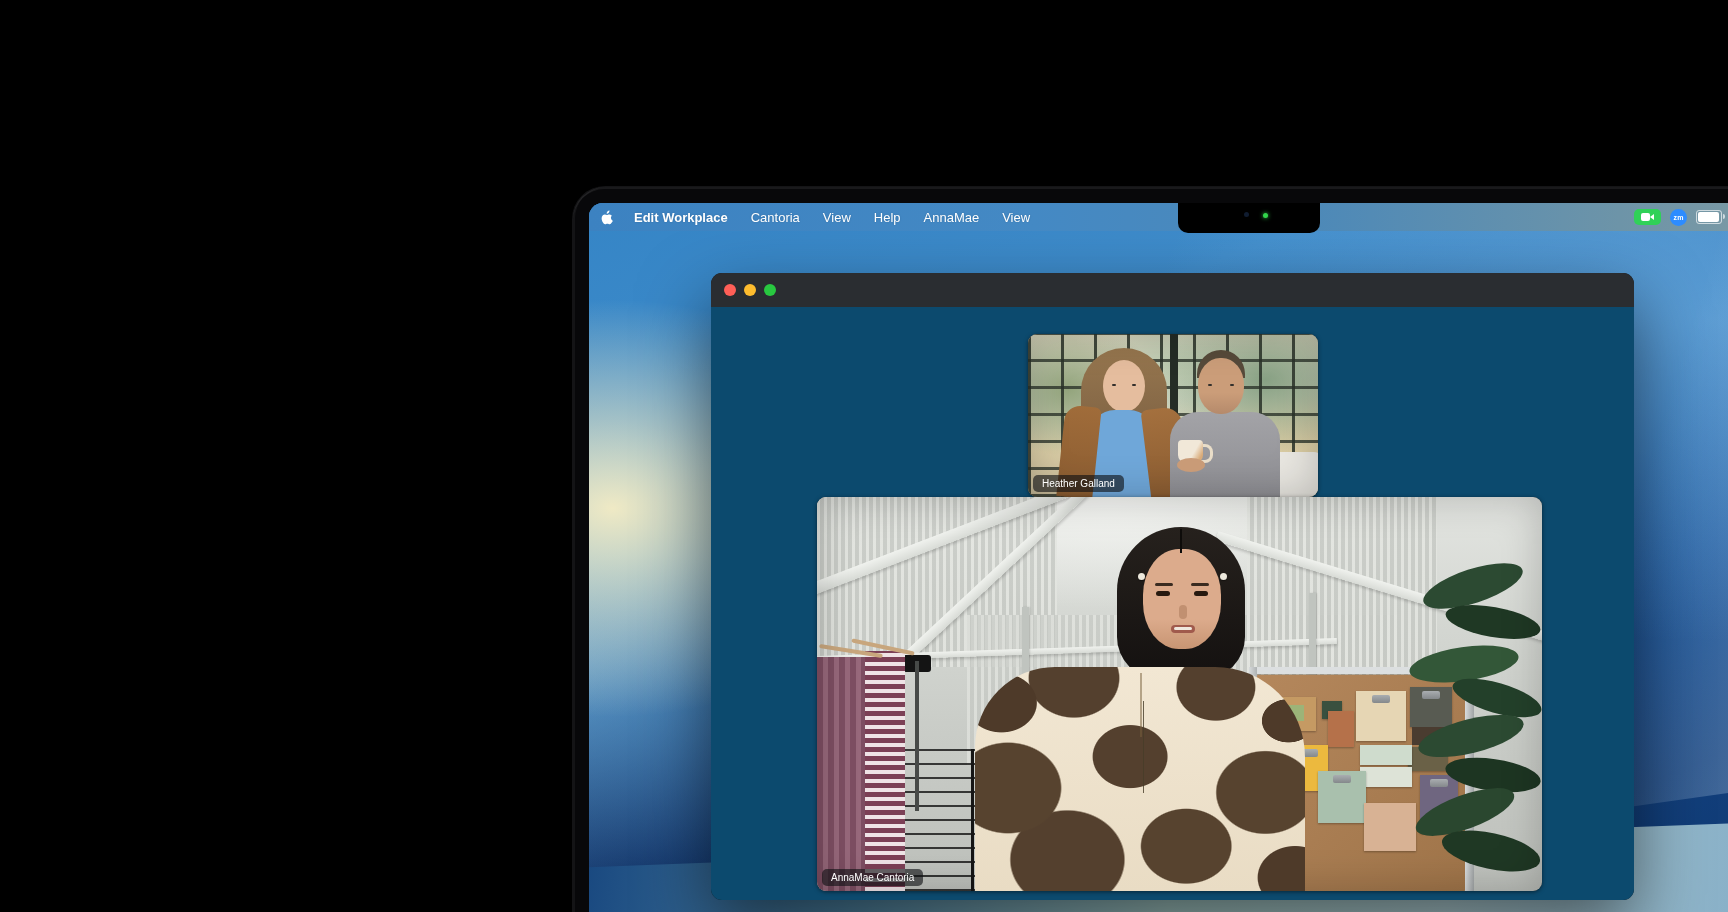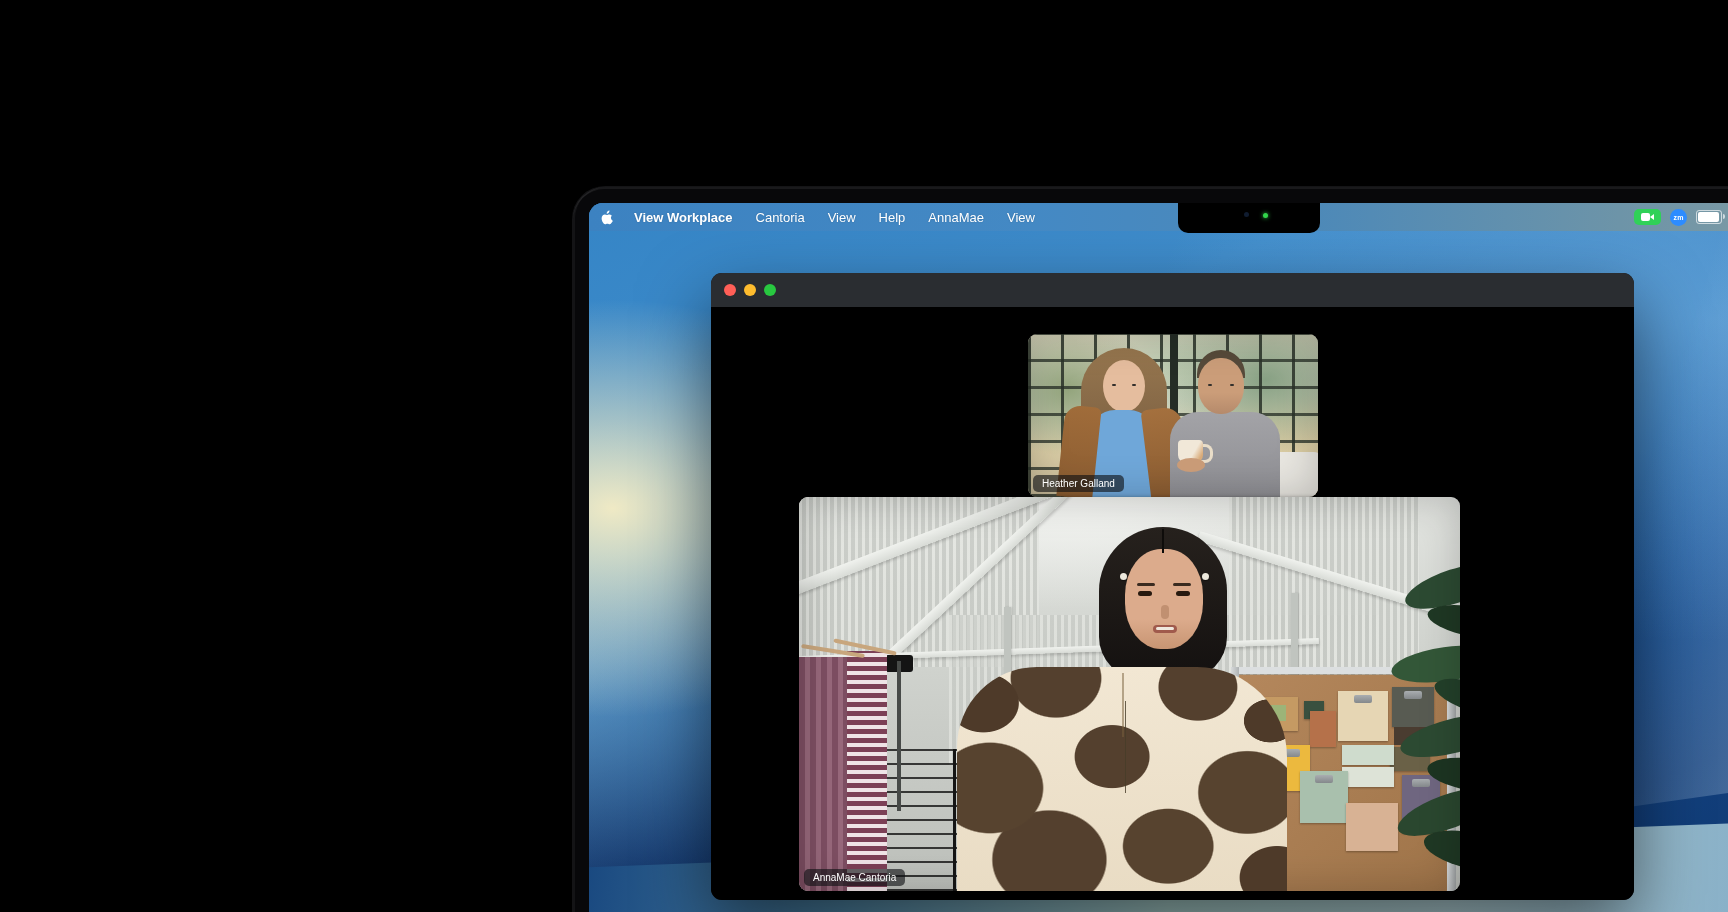--- a/index.html
+++ b/index.html
@@ -64,26 +64,26 @@
   .notch .camdot{position:absolute;left:66px;top:9px;width:5px;height:5px;border-radius:50%;background:#101c30;}
   .notch .greendot{position:absolute;left:85px;top:10px;width:5px;height:5px;border-radius:50%;background:#32d74b;box-shadow:0 0 4px #32d74b;}
 
   
   .zwindow{position:absolute;left:122px;top:70px;width:923px;height:627px;border-radius:11px;
     background:#131619;box-shadow:0 30px 70px rgba(0,0,0,.55);overflow:hidden;z-index:4;}
   .titlebar{position:absolute;left:0;top:0;width:100%;height:34px;background:#2a2d31;}
   .tlights{position:absolute;left:13px;top:11px;display:flex;gap:8px;}
   .tlight{width:12px;height:12px;border-radius:50%;}
   .tl-red{background:#ff5f57;} .tl-yellow{background:#febc2e;} .tl-green{background:#28c840;}
-  .zbody{position:absolute;left:0;top:34px;right:0;bottom:0;background:#000000;}
+  .zbody{position:absolute;left:0;top:34px;right:0;bottom:0;background:#0c4a6e;}
 
   .tile{position:absolute;border-radius:9px;overflow:hidden;background:#222;
     box-shadow:0 1px 4px rgba(0,0,0,.5);}
   .tile-small{left:317px;top:27px;width:290px;height:163px;}
-  .tile-large{left:88px;top:190px;width:661px;height:394px;}
+  .tile-large{left:106px;top:190px;width:725px;height:394px;}
   .name-label{position:absolute;left:5px;bottom:5px;background:rgba(15,16,20,.62);color:#fff;
     font-size:10px;padding:3px 9px;border-radius:5px;white-space:nowrap;z-index:9;}
 
   
   .hg-bg{position:absolute;inset:0;
     background:
       radial-gradient(130px 95px at 14% 34%, #93a47c, rgba(147,164,124,0) 70%),
       radial-gradient(150px 105px at 82% 28%, #87a083, rgba(135,160,131,0) 70%),
       radial-gradient(110px 85px at 50% 18%, #bccab0, rgba(188,202,176,0) 70%),
       radial-gradient(160px 110px at 92% 72%, #d9cba2, rgba(217,203,162,0) 70%),
@@ -199,21 +199,21 @@
       <div class="wp-bottom"></div>
     </div>
 
     <div class="menubar">
       <span class="apple">
         <svg width="13" height="15" viewBox="0 0 170 200">
           <path fill="#fff" d="M150.4 69.2c-1 .8-20 11.5-20 35.3 0 27.5 24.1 37.2 24.8 37.4-.1.6-3.8 13.2-12.7 26-7.9 11.3-16.2 22.5-28.8 22.5s-15.8-7.3-30.3-7.3c-14.1 0-19.1 7.5-30.6 7.5S33.3 180.2 24.7 167.4C14.8 153.3 6.7 131.3 6.7 110.5c0-33.4 21.7-51.1 43.1-51.1 11.4 0 20.8 7.7 27.9 7.7 6.8 0 17.4-8.1 30.3-8.1 4.9 0 22.4.4 34 17.8zM101.8 35.9c5.7-6.8 9.8-16.3 9.8-25.7 0-1.3-.1-2.6-.4-3.7-9.3.4-20.4 6.2-27.1 14-5.3 6-10.2 15.4-10.2 25 0 1.4.2 2.9.3 3.3.6.1 1.5.2 2.5.2 8.4 0 18.9-5.6 25.1-13.1z"></path>
         </svg>
       </span>
       <div class="menu-items">
-        <span class="menu-item app">View Workplace</span>
+        <span class="menu-item app">Edit Workplace</span>
         <span class="menu-item">Cantoria</span>
         <span class="menu-item">View</span>
         <span class="menu-item">Help</span>
         <span class="menu-item">AnnaMae</span>
         <span class="menu-item">View</span>
       </div>
       <div class="status-icons">
         <span class="cam-pill">
           <span class="cam-glyph">
             <span class="body"></span>

